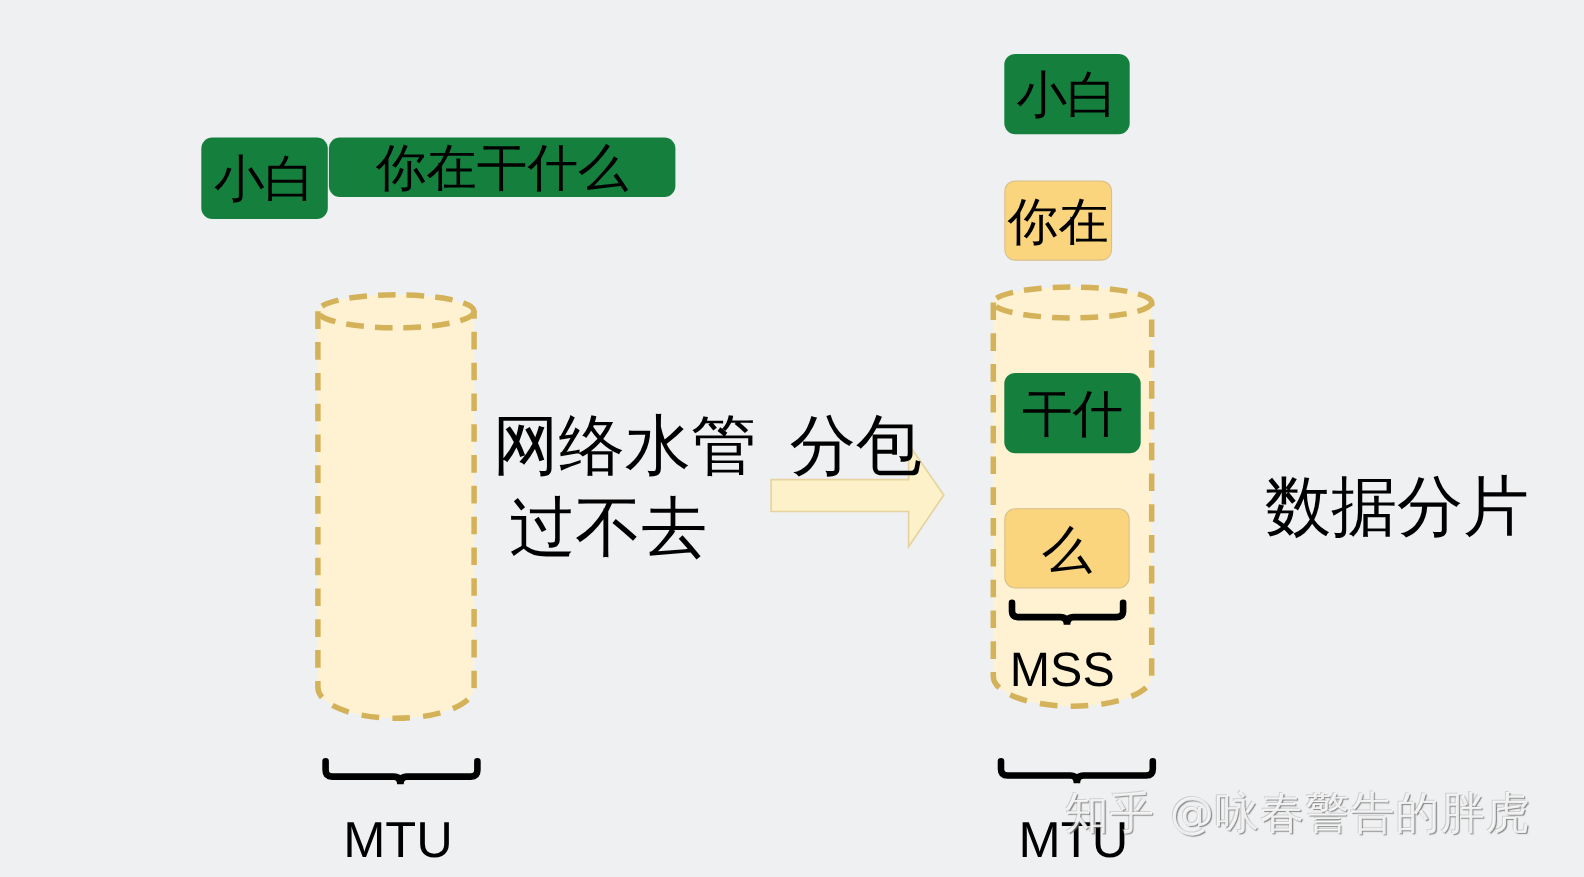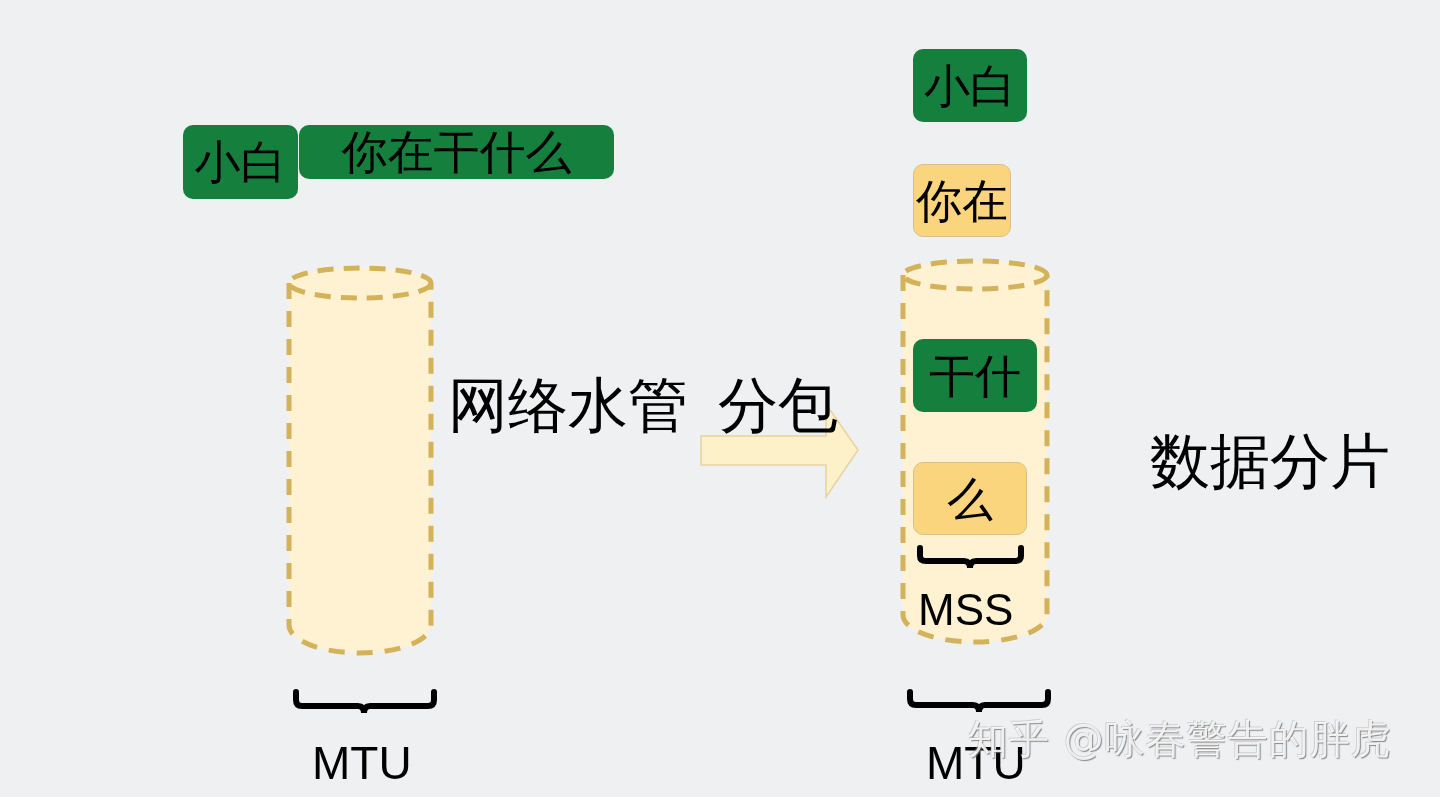--- a/index.html
+++ b/index.html
@@ -55,20 +55,21 @@
 
 <div class="box teal" style="left:183px; top:125px; width:115px; height:74px;">
   <span>小白</span>
 </div>
 <div class="box teal" style="left:299px; top:125px; width:315px; height:54px;">
   <span>你在干什么</span>
 </div>
 
 <div class="label" style="left:448px; top:368px; width:210px;">
   <div>网络水管</div>
+  <div>过不去</div>
 </div>
 
 <div class="label" style="left:718px; top:368px;">分包</div>
 
 <div class="label latin" style="left:312px; top:735px; font-size:46px;">MTU</div>
 
 <div class="box teal" style="left:913px; top:49px; width:114px; height:73px;">
   <span>小白</span>
 </div>
 <div class="box gold" style="left:913px; top:164px; width:98px; height:73px;">

